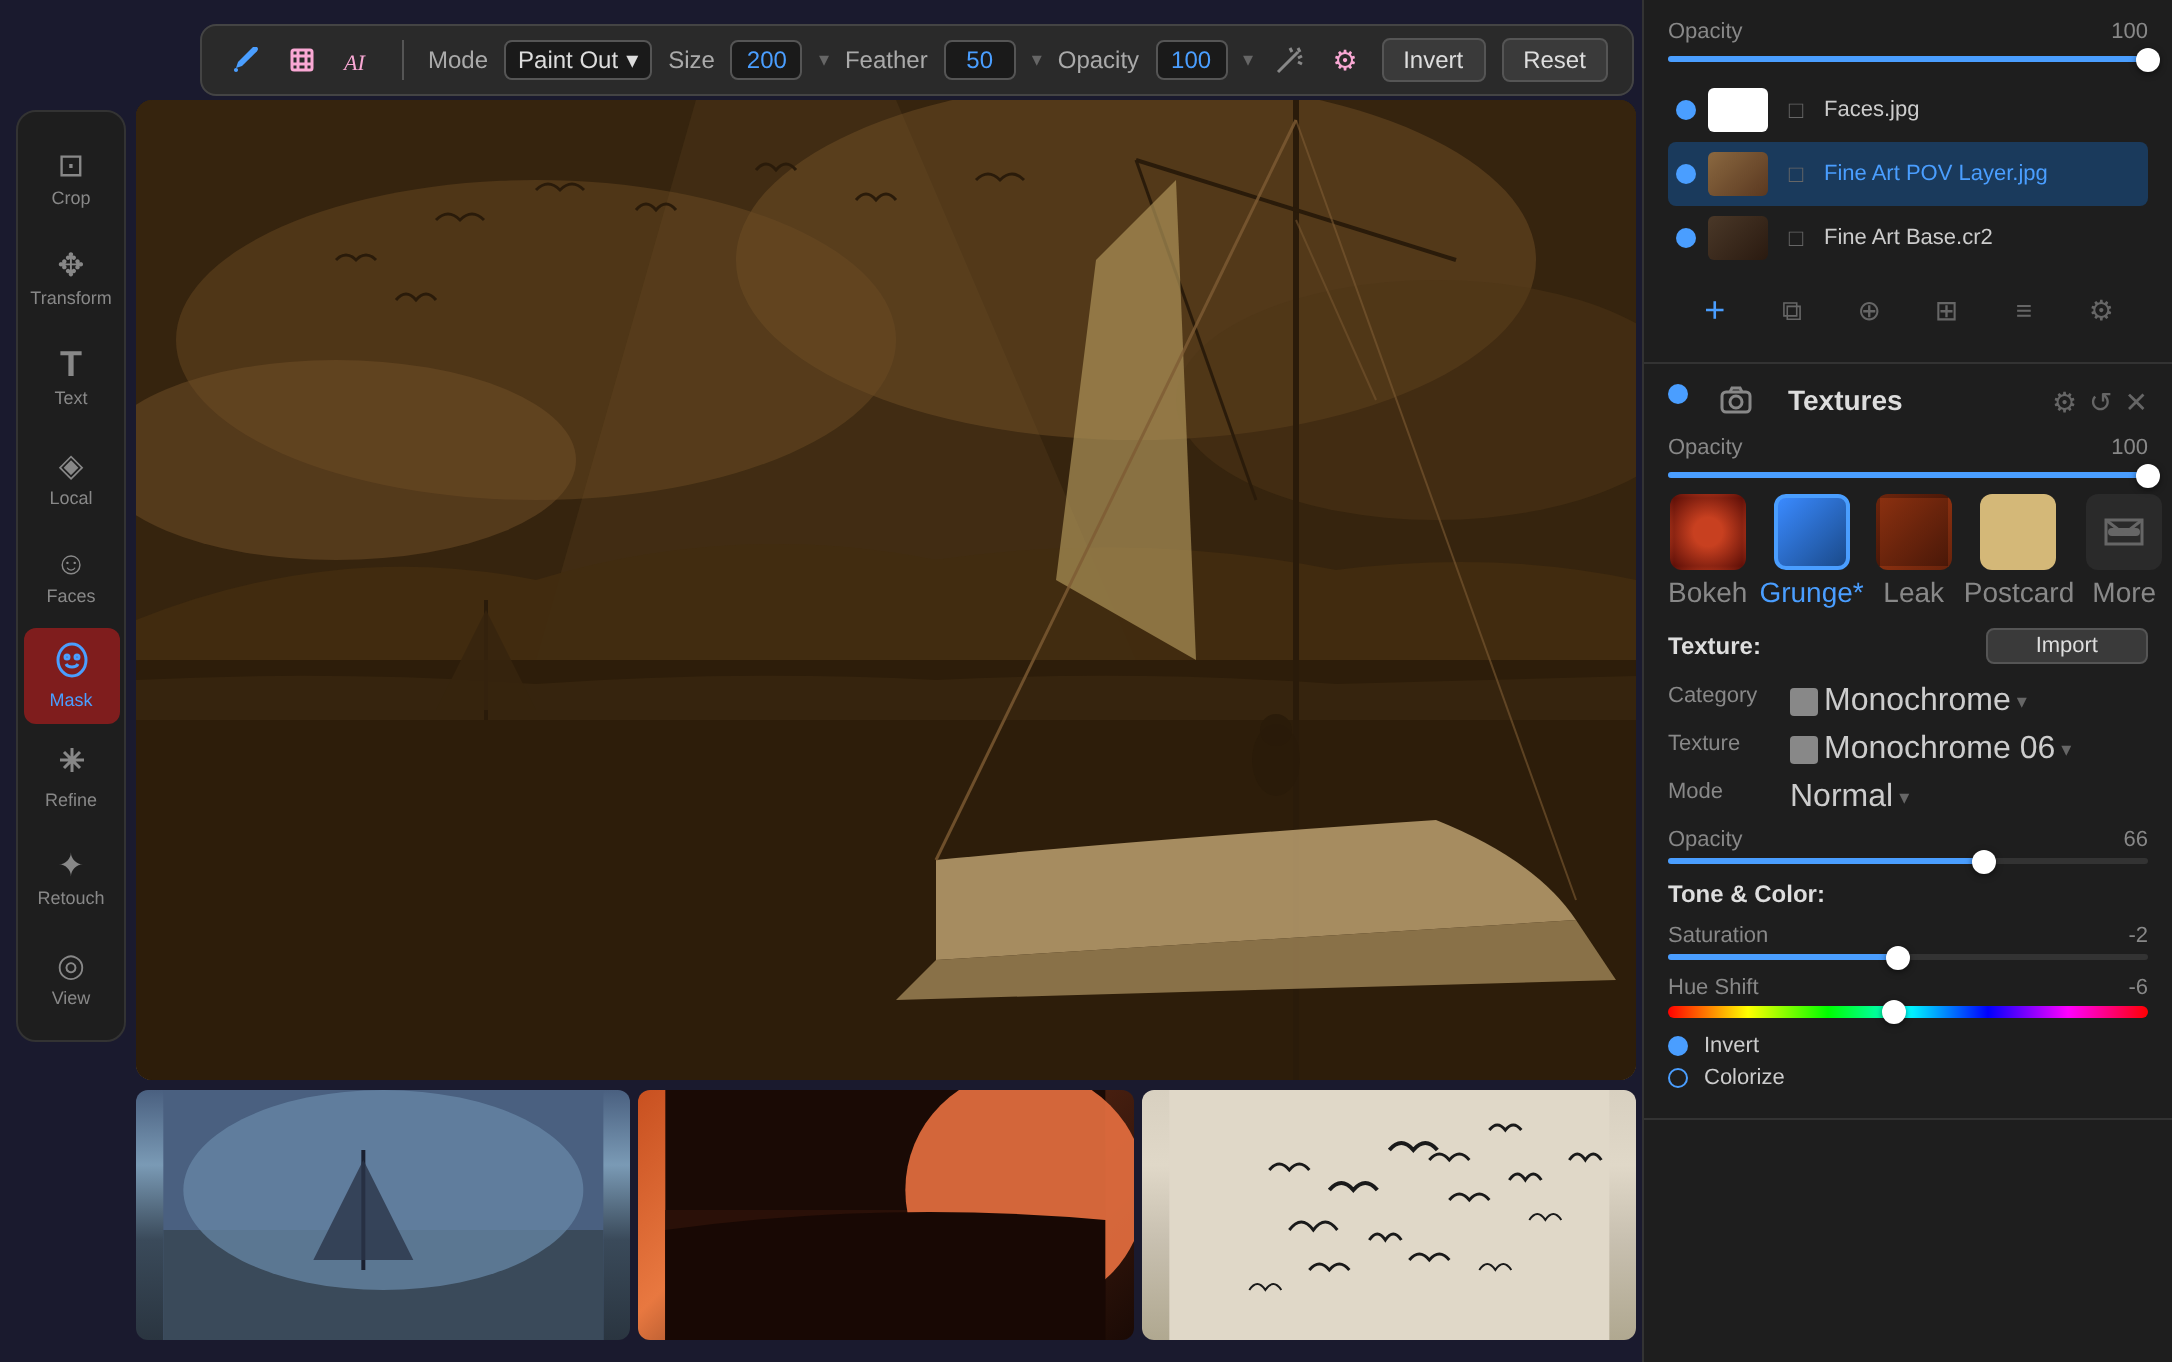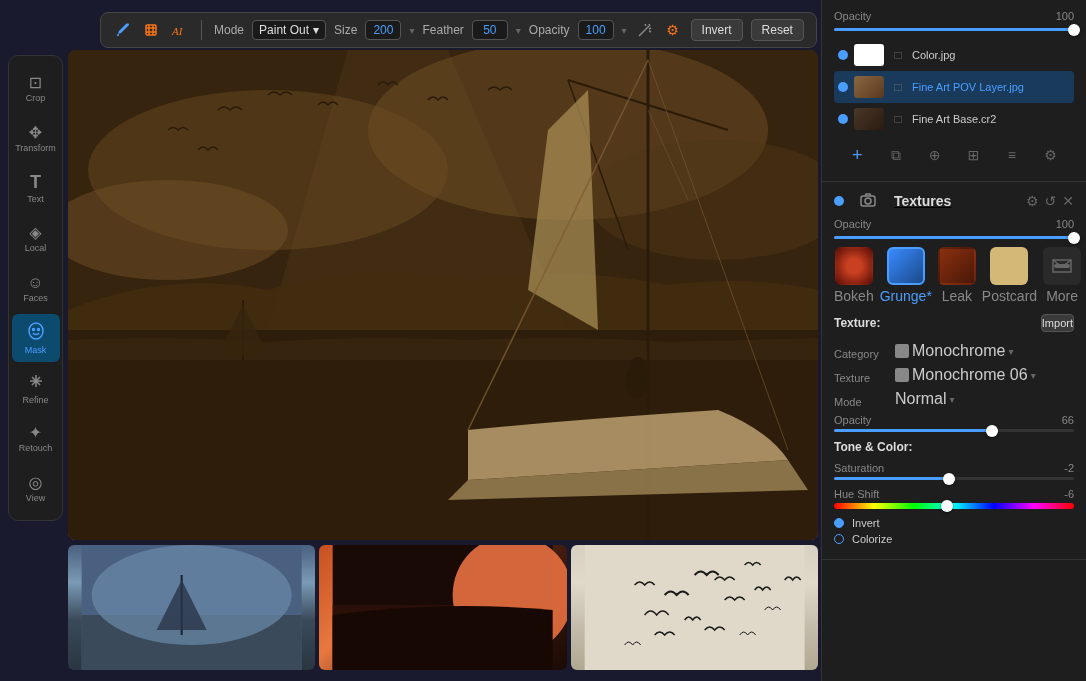--- a/index.html
+++ b/index.html
@@ -25,21 +25,21 @@
       align-items: center;
       gap: 8px;
       z-index: 10;
     }
     .toolbar-icon {
       width: 20px;
       height: 20px;
       display: flex;
       align-items: center;
       justify-content: center;
-      color: #f97316;
+      color: #f9a8d4;
       cursor: pointer;
       font-size: 14px;
     }
     .toolbar-icon.active { color: #4a9eff; }
     .toolbar-divider { width: 1px; height: 20px; background: #555; margin: 0 4px; }
     .toolbar-label {
       color: #aaa;
       font-size: 12px;
     }
     .toolbar-select {
@@ -96,21 +96,21 @@
       display: flex;
       flex-direction: column;
       align-items: center;
       justify-content: center;
       gap: 2px;
       cursor: pointer;
       border-radius: 6px;
       color: #888;
     }
     .sidebar-tool.active {
-      background: #0c4a6e;
+      background: #7f1d1d;
       color: #4a9eff;
     }
     .sidebar-tool .tool-icon { font-size: 16px; }
     .sidebar-tool .tool-label {
       font-size: 9px;
       text-align: center;
       line-height: 1;
     }
 
     
@@ -296,23 +296,21 @@
       color: #666;
       cursor: pointer;
       border-radius: 4px;
       font-size: 14px;
     }
     .layer-tool-btn.add { color: #4a9eff; font-size: 18px; }
 
     
     .textures-header {
       display: flex;
-      align-items: center;
       gap: 16px;
-      text-decoration: underline;
     }
     .panel-dot {
       width: 10px;
       height: 10px;
       border-radius: 50%;
       background: #4a9eff;
     }
     .panel-icon {
       width: 18px;
       height: 18px;
@@ -365,21 +363,21 @@
     }
     .preset-label {
       color: #888;
       font-size: 14px;
     }
     .preset-label.selected { color: #4a9eff; }
 
     
     .form-row {
       display: flex;
-      align-items: flex-end;
+      align-items: flex-start;
       margin-bottom: 6px;
       gap: 6px;
     }
     .form-label {
       color: #888;
       font-size: 11px;
       min-width: 55px;
     }
     .form-value-box {
       display: flex;
@@ -404,21 +402,21 @@
       gap: 3px;
       cursor: pointer;
     }
     .chevron-icon { color: #666; font-size: 10px; }
     .import-btn {
       background: #3a3a3a;
       border: 1px solid #555;
       border-radius: 4px;
       color: #ddd;
       font-size: 11px;
-      padding: 2px 0;
+      padding: 2px 24px;
       cursor: pointer;
       margin-left: auto;
     }
 
     
     .sub-section-title {
       color: #ddd;
       font-size: 12px;
       font-weight: 600;
       margin-bottom: 6px;
@@ -696,21 +694,21 @@
     </div>
     <div class="slider-track">
       <div class="slider-fill" style="width:100%"></div>
       <div class="slider-thumb" style="left:100%"></div>
     </div>
 
     <div class="layer-item">
       <div class="layer-dot"></div>
       <div class="layer-thumb layer-thumb-white"></div>
       <div class="layer-icon">□</div>
-      <span class="layer-name">Color.jpg</span>
+      <span class="layer-name">Faces.jpg</span>
     </div>
     <div class="layer-item active">
       <div class="layer-dot"></div>
       <div class="layer-thumb layer-thumb-sepia"></div>
       <div class="layer-icon">□</div>
       <span class="layer-name highlighted">Fine Art POV Layer.jpg</span>
     </div>
     <div class="layer-item">
       <div class="layer-dot"></div>
       <div class="layer-thumb layer-thumb-dark"></div>

